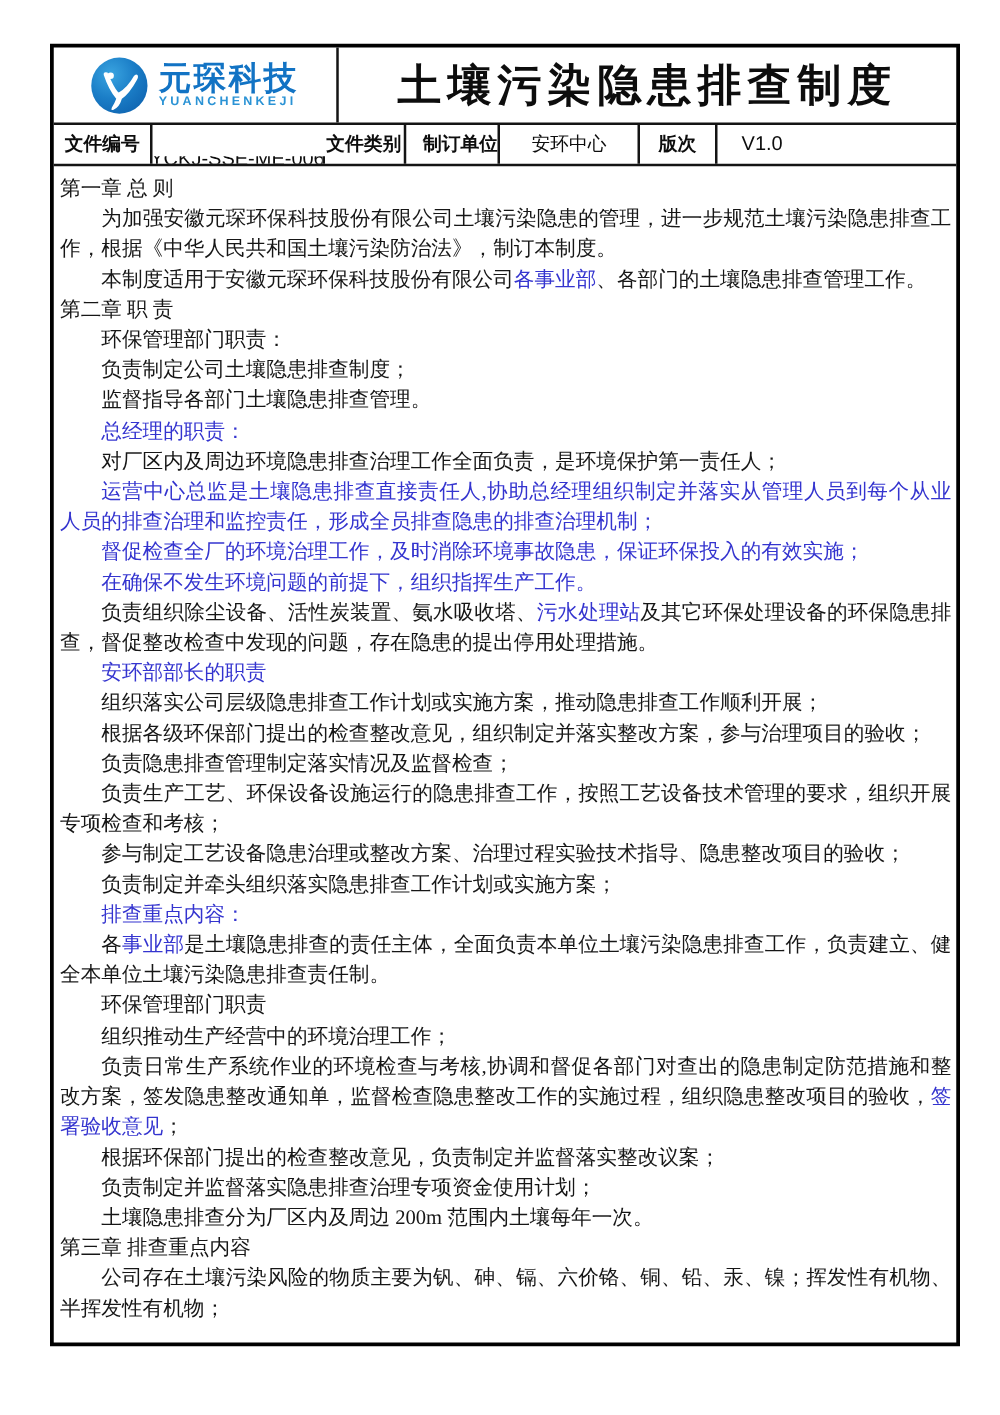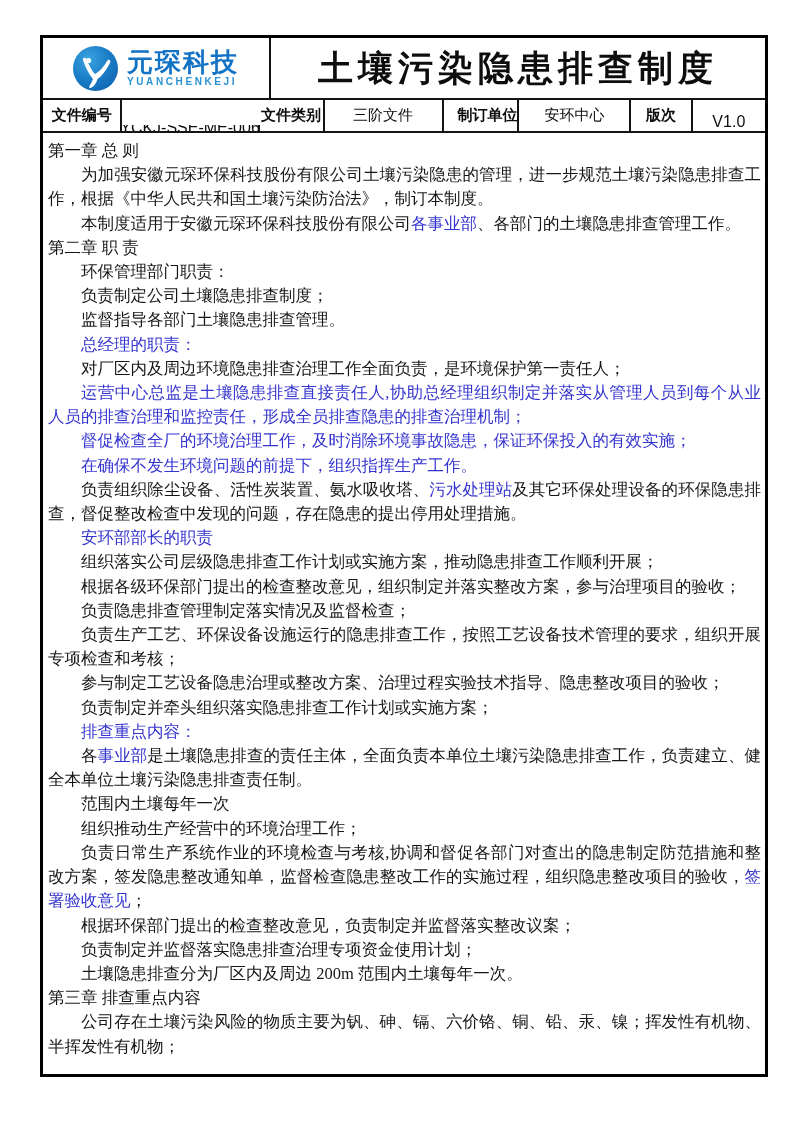--- a/index.html
+++ b/index.html
@@ -61,21 +61,21 @@
     height: 33px;
     border-bottom: 2px solid #141414;
     align-items: stretch;
   }
   .meta-cell {
     display: flex; align-items: center; justify-content: center;
     border-right: 2px solid #141414;
     font-size: 15px;
     overflow: hidden; white-space: nowrap;
   }
-  .meta-cell:last-child { border-right: none; align-items: flex-end; }
+  .meta-cell:last-child { border-right: none; }
   .meta-label { font-weight: bold; color: #0d0d0d; }
   .meta-value { color: #0d0d0d; }
   .meta-value.mono-like { font-family: "Liberation Sans", sans-serif; font-size: 16px; }
   .w1 { width: 11%; }   
   .w2 { width: 19%; margin-top: 25px; }   
   .w3 { width: 9%;  }   
   .w4 { width: 16.5%; } 
   .w5 { width: 10.5%; justify-content: flex-end; } 
   .w6 { width: 15.5%; } 
   .w7 { width: 8.5%; }  
@@ -118,23 +118,20 @@
   <div class="hdr-row2">
     <div class="meta-cell w1">
         <span class="meta-label">文件编号</span>
       </div>
     <div class="meta-cell w2">
         <span class="meta-value mono-like">YCKJ-SSE-ME-006</span>
       </div>
     <div class="meta-cell w3">
         <span class="meta-label">文件类别</span>
       </div>
-    <div class="meta-cell w4">
-        <span class="meta-value">三阶文件</span>
-      </div>
     <div class="meta-cell w5">
         <span class="meta-label">制订单位</span>
       </div>
     <div class="meta-cell w6">
         <span class="meta-value">安环中心</span>
       </div>
     <div class="meta-cell w7">
         <span class="meta-label">版次</span>
       </div>
     <div class="meta-cell w8">
@@ -158,21 +155,21 @@
       <p class="para indent"><span>负责组织除尘设备、活性炭装置、氨水吸收塔、</span><span class="blue">污水处理站</span><span>及其它环保处理设备的环保隐患排查，督促整改检查中发现的问题，存在隐患的提出停用处理措施。</span></p>
       <p class="para indent"><span class="blue">安环部部长的职责</span></p>
       <p class="para indent"><span>组织落实公司层级隐患排查工作计划或实施方案，推动隐患排查工作顺利开展；</span></p>
       <p class="para indent"><span>根据各级环保部门提出的检查整改意见，组织制定并落实整改方案，参与治理项目的验收；</span></p>
       <p class="para indent"><span>负责隐患排查管理制定落实情况及监督检查；</span></p>
       <p class="para indent"><span>负责生产工艺、环保设备设施运行的隐患排查工作，按照工艺设备技术管理的要求，组织开展专项检查和考核；</span></p>
       <p class="para indent"><span>参与制定工艺设备隐患治理或整改方案、治理过程实验技术指导、隐患整改项目的验收；</span></p>
       <p class="para indent"><span>负责制定并牵头组织落实隐患排查工作计划或实施方案；</span></p>
       <p class="para indent"><span class="blue">排查重点内容：</span></p>
       <p class="para indent"><span>各</span><span class="blue">事业部</span><span>是土壤隐患排查的责任主体，全面负责本单位土壤污染隐患排查工作，负责建立、健全本单位土壤污染隐患排查责任制。</span></p>
-      <p class="para indent"><span>范围内土壤每年一次</span></p>
+      <p class="para indent"><span>环保管理部门职责</span></p>
       <p class="para indent"><span>组织推动生产经营中的环境治理工作；</span></p>
       <p class="para indent"><span>负责日常生产系统作业的环境检查与考核,协调和督促各部门对查出的隐患制定防范措施和整改方案，签发隐患整改通知单，监督检查隐患整改工作的实施过程，组织隐患整改项目的验收，</span><span class="blue">签署验收意见</span><span>；</span></p>
       <p class="para indent"><span>根据环保部门提出的检查整改意见，负责制定并监督落实整改议案；</span></p>
       <p class="para indent"><span>负责制定并监督落实隐患排查治理专项资金使用计划；</span></p>
       <p class="para indent"><span>土壤隐患排查分为厂区内及周边 200m 范围内土壤每年一次。</span></p>
       <p class="para chapter"><span>第三章  排查重点内容</span></p>
       <p class="para indent"><span>公司存在土壤污染风险的物质主要为钒、砷、镉、六价铬、铜、铅、汞、镍；挥发性有机物、半挥发性有机物；</span></p>
     </div>
 
 </div>

